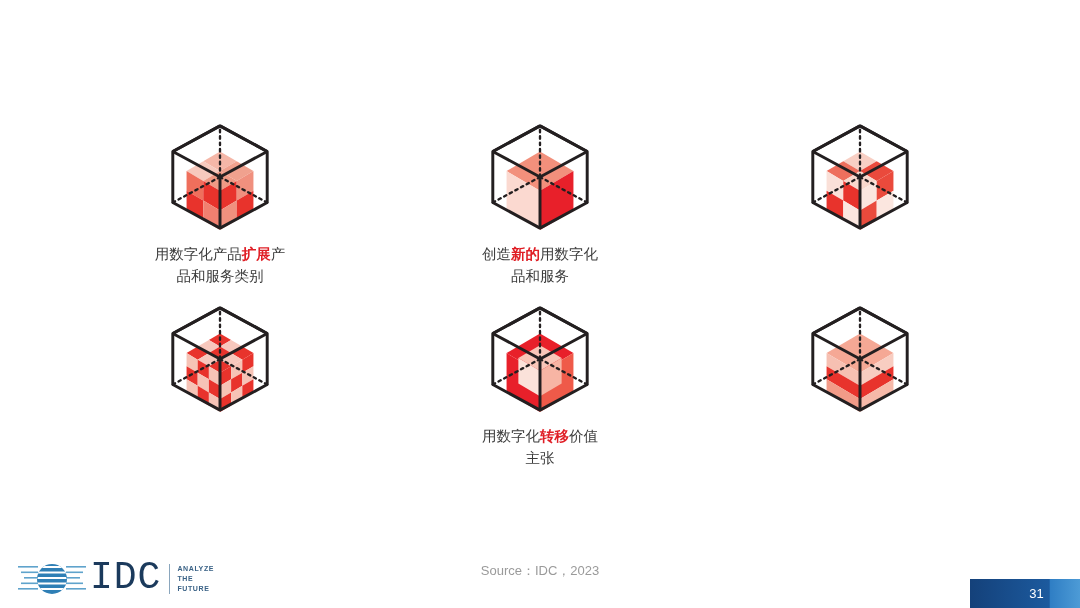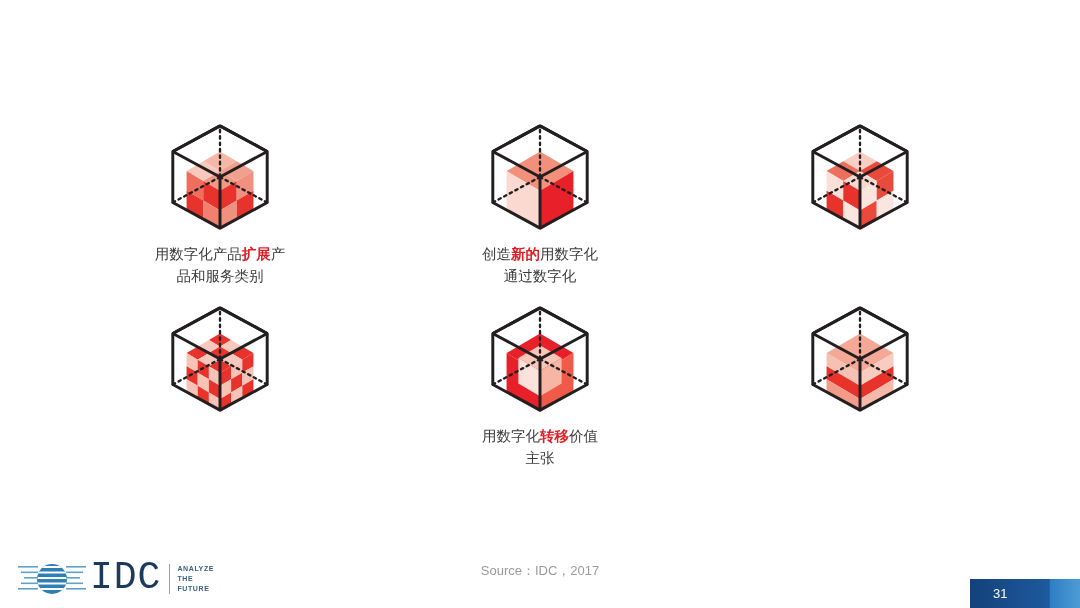--- a/index.html
+++ b/index.html
@@ -116,20 +116,21 @@
 
   .pagebar {
     position: absolute;
     right: 0;
     bottom: 0;
     width: 110px;
     height: 29px;
     background: linear-gradient(90deg, #14417a 0%, #1c5a9e 72%, #2f7ec4 73%, #4d9bd6 100%);
     display: flex;
     align-items: center;
+    justify-content: center;
   }
   .pagenum {
     color: #ffffff;
     font-size: 13px;
     margin-left: 23px;
   }
 </style>
 </head>
 <body>
 
@@ -191,21 +192,21 @@
           </g>
           <g fill="none" stroke="#231f20" stroke-width="2.4" stroke-dasharray="2.5 4" stroke-linecap="round">
             <path d="M60,60 L60,8"></path>
             <path d="M60,60 L12,86"></path>
             <path d="M60,60 L108,86"></path>
           </g>
         </svg>
       </div>
       <div class="caption">
         <span>创造</span><span class="hl">新的</span><span>用数字化</span><br>
-        <span>通过数字化</span>
+        <span>品和服务</span>
       </div>
     </div>
 
     <div class="card">
       <div class="cube-wrap">
         <svg viewBox="0 0 120 120">
           <g>
             <polygon points="60,34 77,44 60,54 43,44" fill="#f8cfc4"></polygon>
             <polygon points="77,44 94,54 77,64 60,54" fill="#ea4a3c"></polygon>
             <polygon points="43,44 60,54 43,64 26,54" fill="#ee6f5d"></polygon>
@@ -331,21 +332,21 @@
             <path d="M60,60 L60,8"></path>
             <path d="M60,60 L12,86"></path>
             <path d="M60,60 L108,86"></path>
           </g>
         </svg>
       </div>
     </div>
 
   </div>
 
-  <div class="source">Source：IDC，2017</div>
+  <div class="source">Source：IDC，2023</div>
 
   <div class="logo">
     <svg class="logo-globe" viewBox="0 0 72 44">
       <defs>
         <clipPath id="sphereClip">
             <circle cx="36" cy="22" r="15"></circle>
           </clipPath>
       </defs>
       <circle cx="36" cy="22" r="15" fill="#2f7fb5"></circle>
       <g clip-path="url(#sphereClip)" fill="#ffffff">

